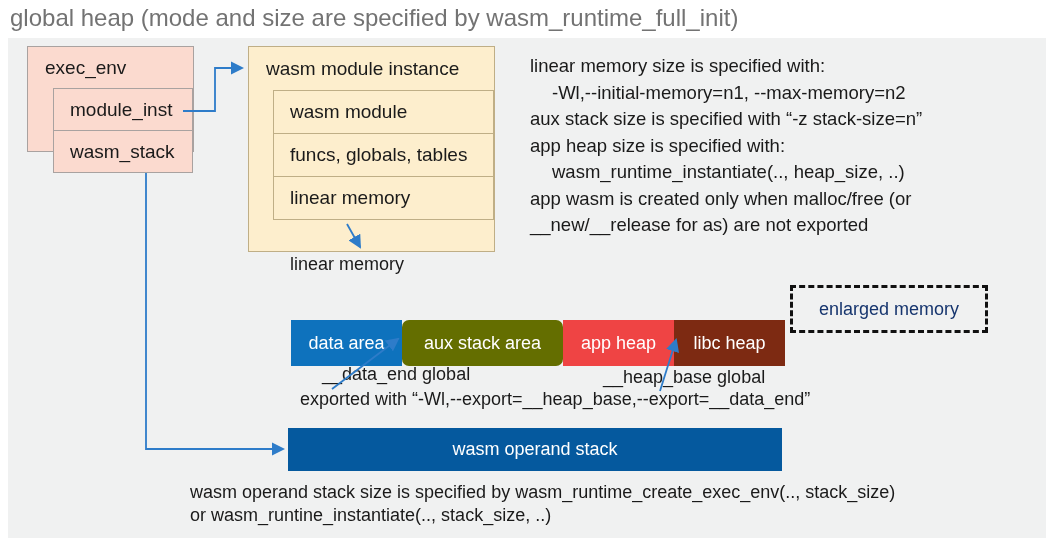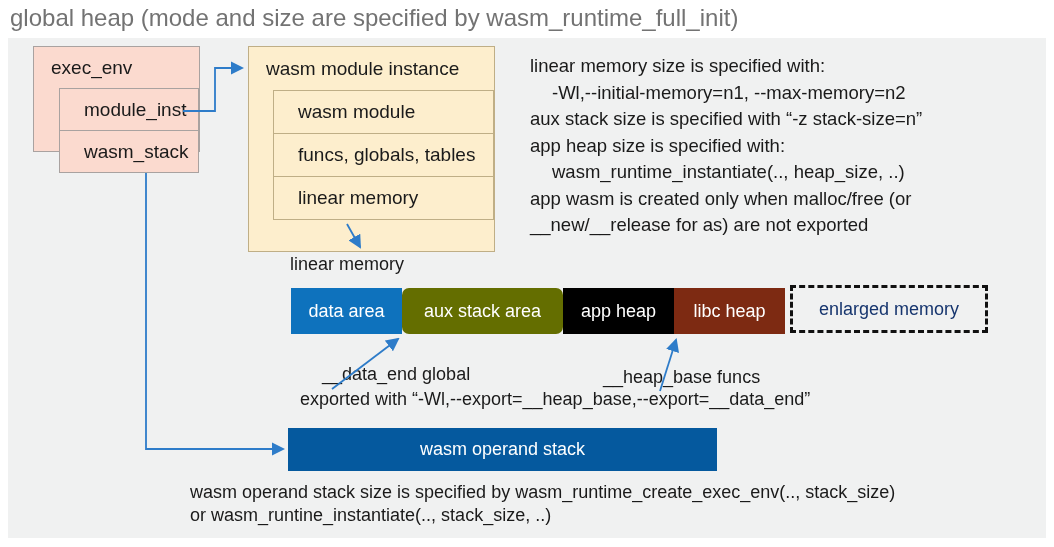--- a/index.html
+++ b/index.html
@@ -21,60 +21,60 @@
   .structbox{box-sizing:border-box;border:1px solid #a9a2a0;}
   .pink{background:#fbdacf;}
   .cream{background:#fdeecd;border-color:#bfae86;}
   .structbox .box-title{
     font-size:19px;display:flex;align-items:center;padding-left:17px;
     box-sizing:border-box;
   }
   .rows{box-sizing:border-box;}
   .row{
     box-sizing:border-box;border:1px solid #a9a2a0;margin-top:-1px;
-    font-size:19px;display:flex;align-items:center;padding-left:24px;
+    font-size:19px;display:flex;align-items:center;padding-left:16px;
     background:inherit;
     text-align:center;
   }
   .cream .row{border-color:#bfae86;}
-  #exec-env{left:25px;top:8px;width:167px;height:106px;}
+  #exec-env{left:19px;top:8px;width:167px;height:106px;}
   #exec-env .box-title{height:42px;}
   #exec-env .rows{margin-left:25px;}
   #exec-env .row{height:43px;background:#fbdacf;}
   #module-instance{left:240px;top:8px;width:247px;height:206px;}
   #module-instance .box-title{height:44px;}
   #module-instance .rows{margin-left:24px;}
   #module-instance .row{height:44px;background:#fdeecd;}
   
   .notes{
     left:522px;top:15px;width:505px;font-size:18.5px;line-height:26.5px;
   }
   .notes .indent{padding-left:22px;}
   
   .lm-label{left:282px;top:216px;font-size:18px;}
   .lm-bar{left:283px;top:250px;height:46px;display:flex;}
   .seg{
     height:46px;display:flex;align-items:center;justify-content:center;
-    color:#ffffff;font-size:18px;white-space:nowrap;
+    color:#ffffff;font-size:18px;white-space:nowrap;margin-top:32px;
   }
   .seg-data{width:111px;background:#0e72bd;}
   .seg-aux{width:161px;background:#646e00;border-radius:7px;}
-  .seg-app{width:111px;background:#000000;}
+  .seg-app{width:111px;background:#ef4444;}
   .seg-libc{width:111px;background:#7d2a12;}
   .seg-enlarged{
     left:782px;top:247px;width:192px;height:42px;
     border:3px dashed #111;display:flex;align-items:center;justify-content:center;
     color:#16356e;font-size:18px;background:transparent;
   }
   .ann-data-end{left:314px;top:326px;font-size:18px;}
   .ann-heap-base{left:595px;top:329px;font-size:18px;}
   .ann-export{left:292px;top:351px;font-size:18px;white-space:nowrap;}
   
   .operand{
-    left:280px;top:390px;width:429px;height:43px;background:#05599e;
+    left:280px;top:390px;width:494px;height:43px;background:#05599e;
     display:flex;align-items:center;justify-content:center;
     color:#fff;font-size:18px;
   }
   .caption1{left:182px;top:444px;font-size:18px;white-space:nowrap;}
   .caption2{left:182px;top:467px;font-size:18px;white-space:nowrap;}
   svg.overlay{position:absolute;left:0;top:0;pointer-events:none;}
 </style>
 </head>
 <body>
 
@@ -112,21 +112,21 @@
   <div class="abs lm-label">linear memory</div>
   <div class="abs lm-bar">
     <div class="seg seg-data">data area</div>
     <div class="seg seg-aux">aux stack area</div>
     <div class="seg seg-app">app heap</div>
     <div class="seg seg-libc">libc heap</div>
   </div>
   <div class="abs seg-enlarged">enlarged memory</div>
 
   <div class="abs ann-data-end">__data_end global</div>
-  <div class="abs ann-heap-base">__heap_base funcs</div>
+  <div class="abs ann-heap-base">__heap_base global</div>
   <div class="abs ann-export">exported with “-Wl,--export=__heap_base,--export=__data_end”</div>
 
   <div class="abs operand">wasm operand stack</div>
   <div class="abs caption1">wasm operand stack size is specified by wasm_runtime_create_exec_env(.., stack_size)</div>
   <div class="abs caption2">or wasm_runtine_instantiate(.., stack_size, ..)</div>
 
   <svg class="overlay" width="1038" height="500" viewBox="0 0 1038 500">
     <defs>
       <marker id="arr" viewBox="0 0 10 10" refX="8.5" refY="5" markerWidth="7.5" markerHeight="7.5" orient="auto-start-reverse">
         <path d="M0,0 L10,5 L0,10 z" fill="#2e7cc9"></path>

